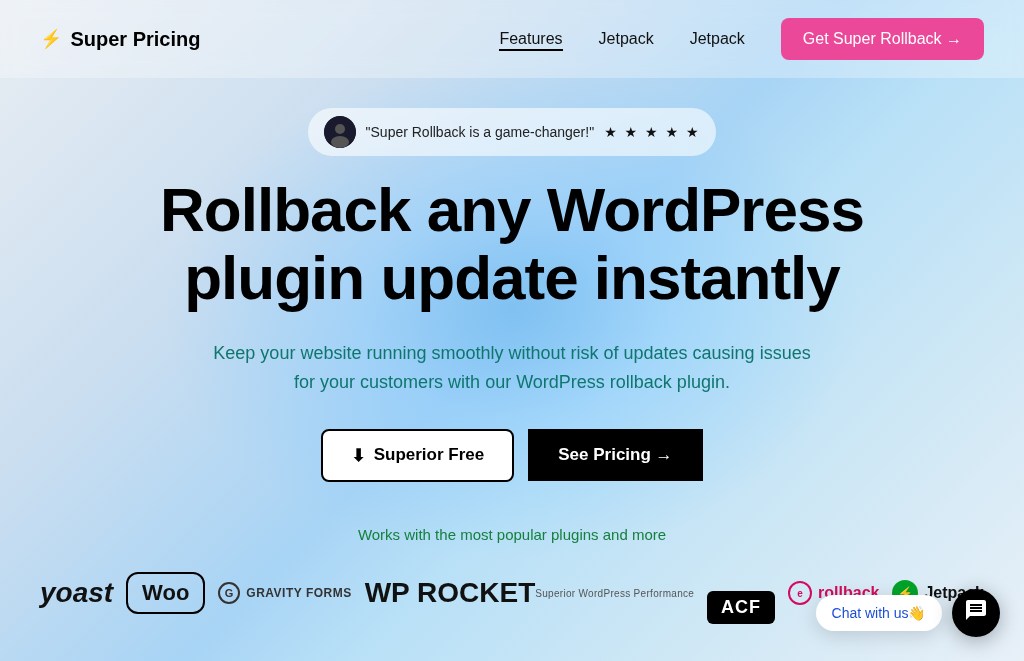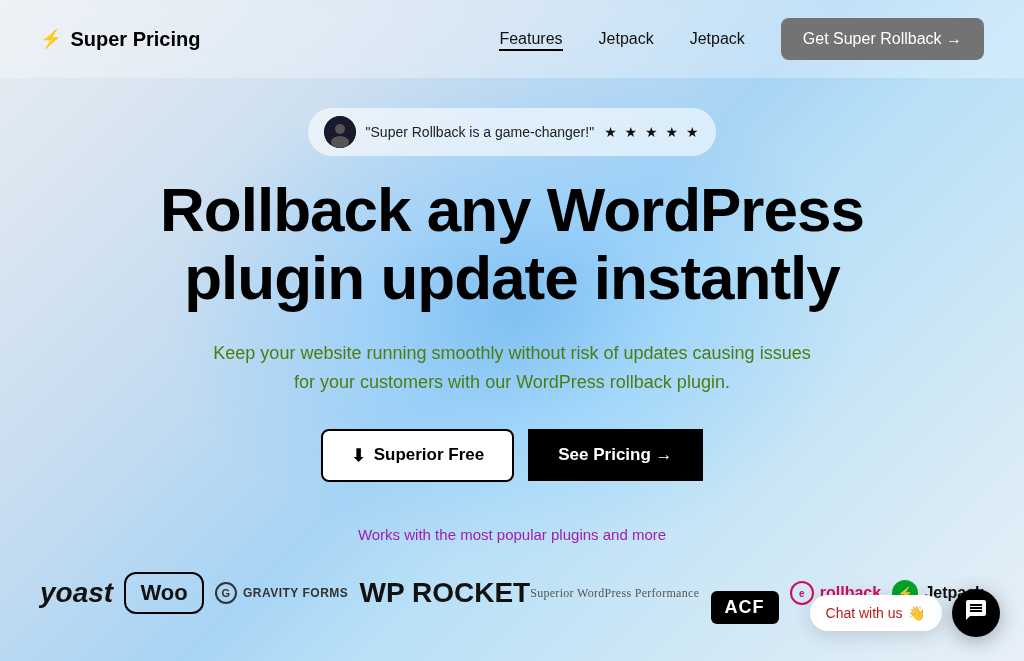--- a/index.html
+++ b/index.html
@@ -72,21 +72,21 @@
       font-weight: 500;
       text-align: center;
     }
 
     .nav-links a.active {
       border-bottom: 2px solid #000;
       padding-bottom: 2px;
     }
 
     .nav-cta {
-      background: #737373;
+      background: #ec4899;
       color: #fff !important;
       padding: 12px 22px;
       border-radius: 8px;
       font-weight: 600;
       font-size: 15px;
       text-decoration: none;
       display: flex;
       align-items: center;
       gap: 6px;
     }
@@ -135,21 +135,21 @@
       font-weight: 800;
       line-height: 1.1;
       color: #000;
       max-width: 780px;
       margin: 0 auto 27px;
       letter-spacing: -1px;
     }
 
     .hero-subtitle {
       font-size: 18px;
-      color: #4d7c0f;
+      color: #0f766e;
       max-width: 600px;
       margin: 0 auto 32px;
       line-height: 1.6;
       font-weight: 400;
     }
 
     
     .cta-group {
       display: flex;
       align-items: center;
@@ -191,21 +191,21 @@
     
     .partners-section {
       position: relative;
       z-index: 5;
       text-align: center;
       padding: 0 40px;
     }
 
     .partners-label {
       font-size: 15px;
-      color: #a21caf;
+      color: #15803d;
       font-weight: 500;
       margin-bottom: 20px;
     }
 
     .partners-row {
       display: flex;
       align-items: center;
       justify-content: space-between;
       gap: 10px;
     }
@@ -256,25 +256,24 @@
     
     .logo-wprocket {
       text-align: left;
     }
     .logo-wprocket .wp {
       font-size: 28px;
       font-weight: 800;
       line-height: 1;
     }
     .logo-wprocket .tagline {
-      font-size: 12px;
+      font-size: 10px;
       color: #555;
       font-weight: 400;
       letter-spacing: 0.3px;
-      font-family: Liberation Serif, serif;
     }
 
     
     .logo-acf {
       background: #000;
       color: #fff;
       font-size: 18px;
       font-weight: 800;
       padding: 6px 14px;
       border-radius: 6px;
@@ -338,25 +337,24 @@
       align-items: center;
       gap: 10px;
     }
 
     .chat-bubble {
       background: #fff;
       border-radius: 20px;
       padding: 10px 16px;
       font-size: 14px;
       font-weight: 500;
-      color: #b91c1c;
+      color: #1d4ed8;
       box-shadow: 0 4px 20px rgba(0,0,0,0.15);
       display: flex;
       align-items: center;
-      gap: 6px;
     }
 
     .chat-button {
       width: 48px;
       height: 48px;
       background: #000;
       border-radius: 50%;
       display: flex;
       align-items: center;
       justify-content: center;

